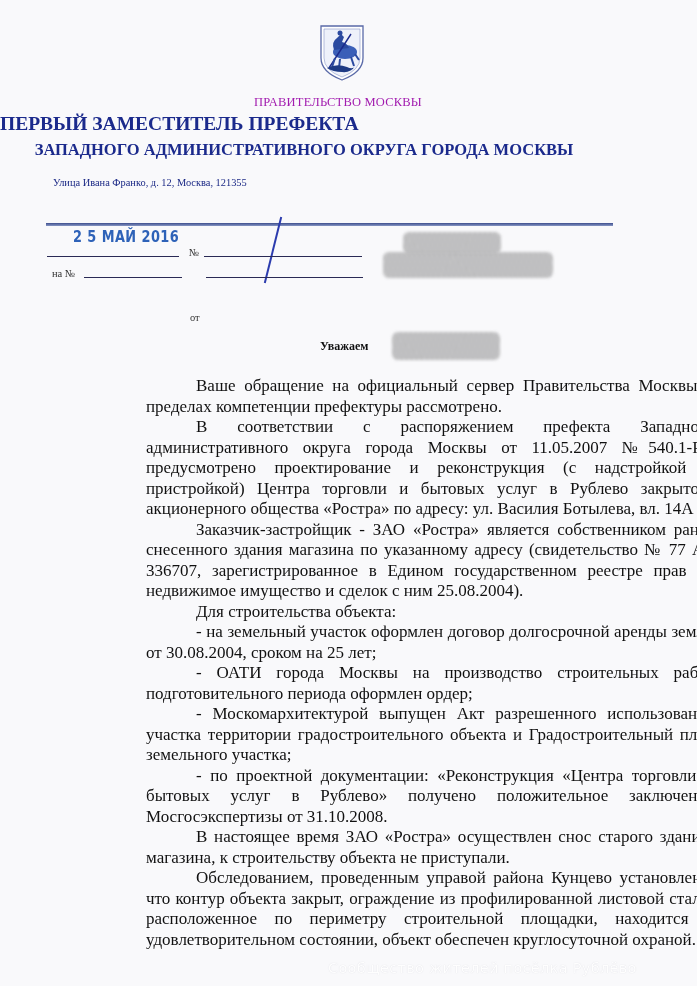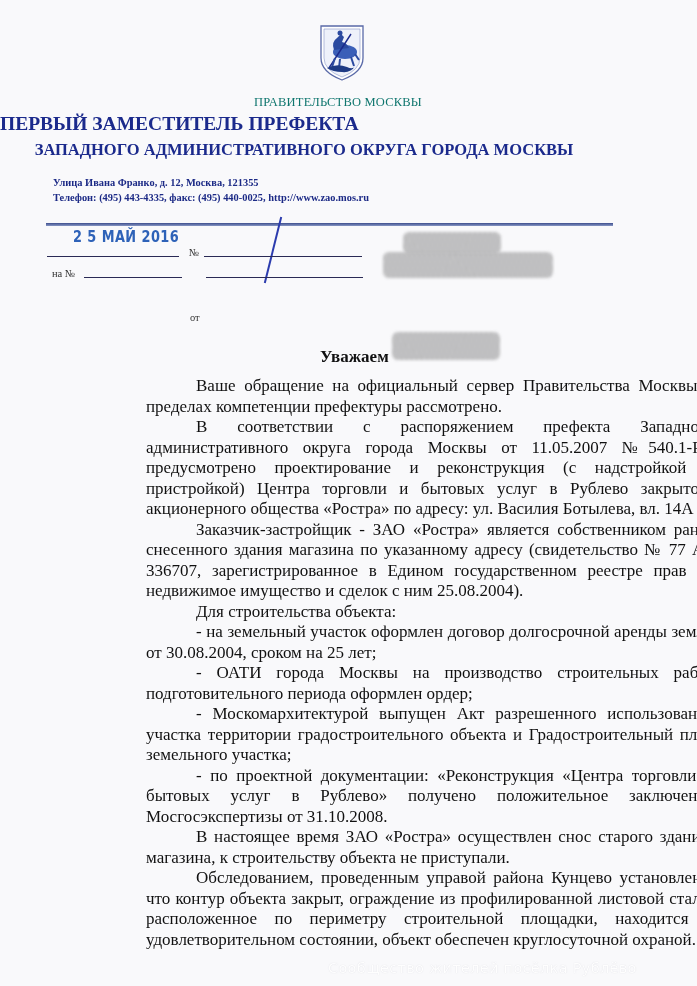--- a/index.html
+++ b/index.html
@@ -9,32 +9,32 @@
     position: relative;
     font-family: "Liberation Serif", serif;
     color: #111;
   }
   .page { position: absolute; left: 0; top: 0; width: 697px; height: 986px; }
 
   .emblem { position: absolute; left: 307px; top: 20px; width: 70px; height: 64px; }
 
   .gov {
     position: absolute; left: 0; width: 676px; top: 95px;
-    text-align: center; font-size: 12.5px; color: #0f766e; letter-spacing: 0.2px;
+    text-align: center; font-size: 12.5px; color: #a21caf; letter-spacing: 0.2px;
   }
   .title1 {
     position: absolute; left: 0; width: 697px; top: 113px;
     font-size: 19.5px; font-weight: bold; color: #1b2a8c;
   }
   .title2 {
     position: absolute; left: 0; width: 608px; top: 140px;
     text-align: center; font-size: 16.5px; font-weight: bold; color: #1b2a8c;
   }
   .addr {
-    position: absolute; left: 53px; font-size: 10.4px; color: #1c2a86; white-space: nowrap; font-weight: bold;
+    position: absolute; left: 53px; font-size: 10.4px; color: #1c2a86; white-space: nowrap;
   }
   .rule {
     position: absolute; left: 46px; top: 223px; width: 567px; height: 3px;
     background: linear-gradient(#3d4e8d, #8897c4);
   }
   .stamp {
     position: absolute; left: 73px; top: 228px;
     font-family: "DejaVu Sans", sans-serif; font-weight: bold;
     font-size: 15px; color: #2e62b8; letter-spacing: 0.5px; transform: scaleX(0.86); transform-origin: left;
   }
@@ -51,21 +51,21 @@
     position: absolute; border-radius: 6px;
     background:
       repeating-linear-gradient(37deg, rgba(120,120,120,0.35) 0 1px, rgba(200,200,200,0.15) 1px 3px),
       repeating-linear-gradient(-53deg, rgba(90,90,90,0.25) 0 1px, rgba(230,230,230,0.1) 1px 2px),
       #c9c9cb;
     filter: blur(1.5px);
     opacity: 0.85;
   }
 
   .greet {
-    position: absolute; left: 320px; top: 339px; font-size: 17px; font-weight: bold; margin-top: 8px;
+    position: absolute; left: 320px; top: 339px; font-size: 12px; font-weight: bold;
   }
   .body {
     position: absolute; left: 98px; top: 376px; width: 568px;
     font-size: 17px; line-height: 20.5px; text-align: justify; margin-left: 48px;
   }
   .body p { margin: 0; text-indent: 50px; }
 
   .watermark {
     position: absolute; left: 328px; top: 960px;
     font-family: "DejaVu Sans", sans-serif; font-size: 14.5px;
@@ -87,21 +87,20 @@
     <path d="M28 38 L25 47 M33 39 L32 48 M44 37 L47 46 M48 34 L52 40" stroke="#2b4aa0" stroke-width="2"></path>
     <path d="M20 48 Q30 43 40 47 Q46 50 48 46 Q44 53 35 52 Q26 52 20 48 Z" fill="#1d3a85"></path>
     <circle cx="33" cy="13" r="2.5" fill="#2b4aa0"></circle>
   </svg>
 
   <div class="gov">ПРАВИТЕЛЬСТВО МОСКВЫ</div>
   <div class="title1">ПЕРВЫЙ ЗАМЕСТИТЕЛЬ ПРЕФЕКТА</div>
   <div class="title2">ЗАПАДНОГО АДМИНИСТРАТИВНОГО ОКРУГА ГОРОДА МОСКВЫ</div>
 
   <div class="addr" style="top:177px">Улица Ивана Франко, д. 12, Москва, 121355</div>
-  <div class="addr" style="top:192px">Телефон: (495) 443-4335,  факс: (495) 440-0025, http://www.zao.mos.ru</div>
 
   <div class="rule"></div>
 
   <div class="stamp">2 5 МАЙ 2016</div>
   <div class="uline" style="left:47px; top:256px; width:132px;"></div>
 
   <div class="small-lbl" style="left:189px; top:247px;">№</div>
   <div class="slash"></div>
   <div class="uline" style="left:204px; top:256px; width:158px;"></div>
 

